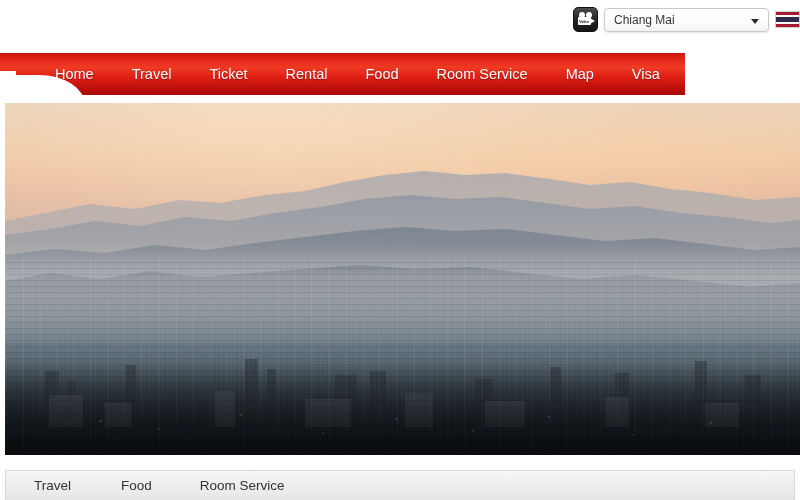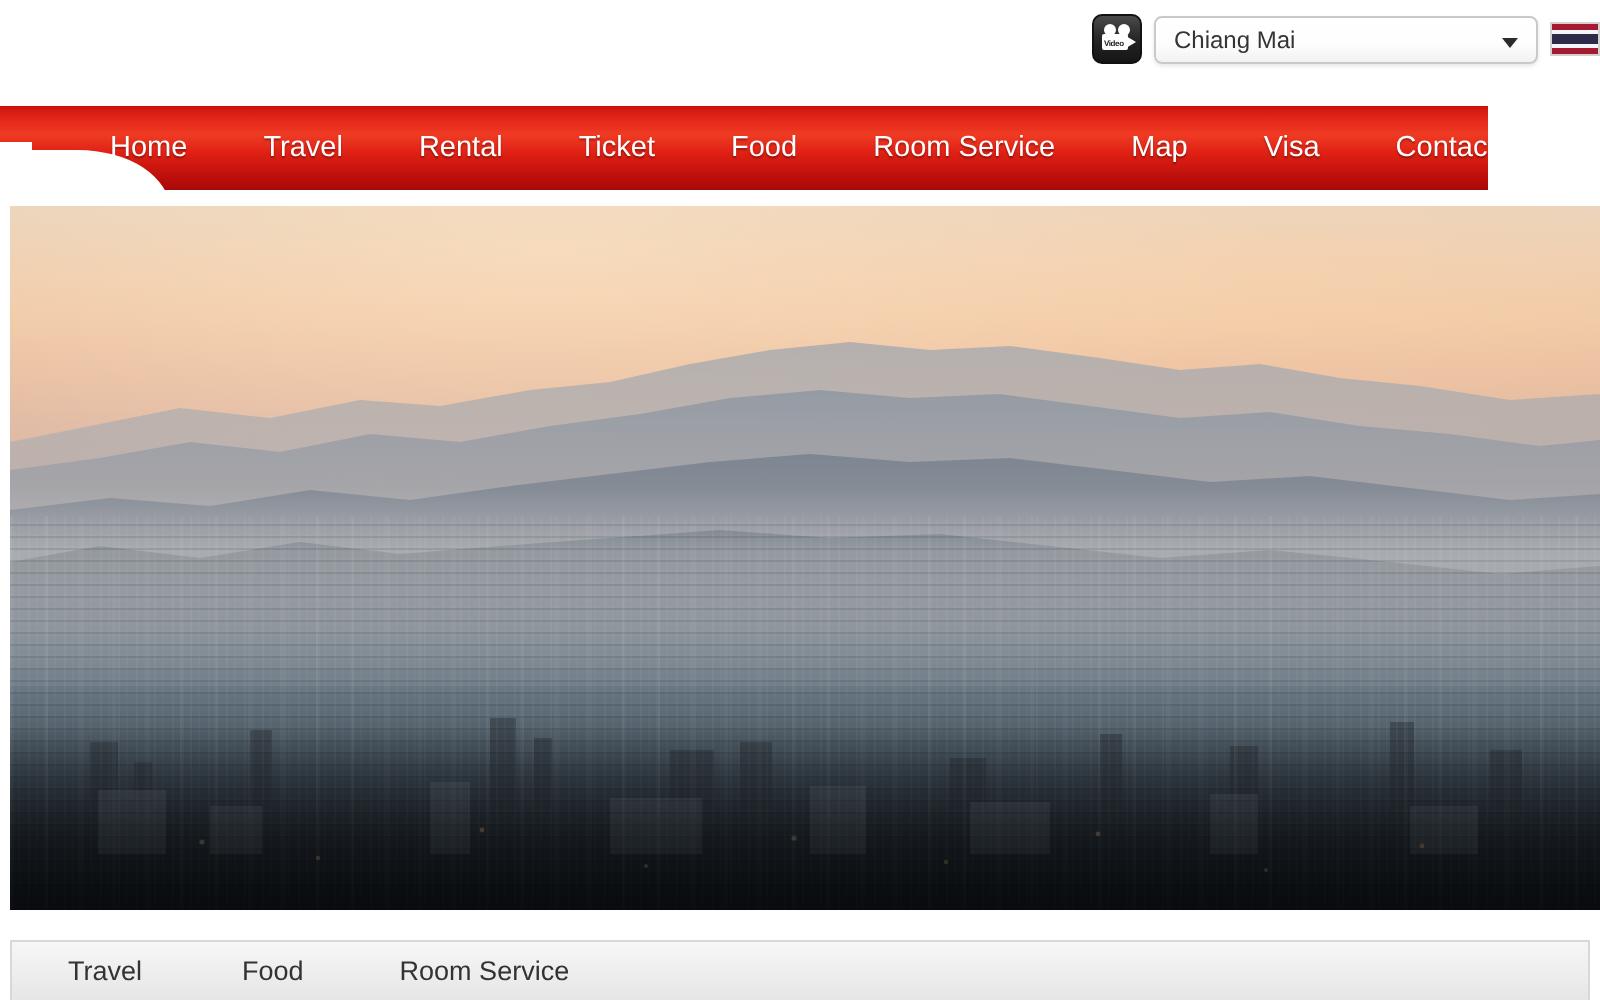--- a/index.html
+++ b/index.html
@@ -106,21 +106,21 @@
     font-size: 4px;
     line-height: 5px;
     color: #1b1b1b;
     font-family: "Liberation Sans", sans-serif;
     font-weight: bold;
     letter-spacing: -0.2px;
   }
 
   
   .select-wrap {
-    width: 192px;
+    width: 165px;
     height: 24px;
     background: linear-gradient(180deg, #ffffff 0%, #fdfdfd 60%, #f2f2f2 100%);
     border: 1px solid #c9c9c9;
     border-radius: 4px;
     position: relative;
     box-shadow: 0 1px 2px rgba(0,0,0,0.10), inset 0 1px 0 #ffffff;
     cursor: pointer;
     flex: 0 0 auto;
   }
   .select-value {
@@ -156,21 +156,21 @@
   .flag .fs1 { top: 0;     height: 17%; background: #A51931; }
   .flag .fs2 { top: 17%;   height: 16%; background: #F4F5F8; }
   .flag .fs3 { top: 33%;   height: 34%; background: #2D2A4A; }
   .flag .fs4 { top: 67%;   height: 16%; background: #F4F5F8; }
   .flag .fs5 { top: 83%;   height: 17%; background: #A51931; }
 
   
   .navbar {
     position: absolute;
     top: 53px; left: 0;
-    width: 744px;
+    width: 685px;
     height: 42px;
     background: linear-gradient(180deg,
         #c7140e 0%,
         #e02317 12%,
         #ef3b24 34%,
         #e02014 56%,
         #b80d0a 88%,
         #a60a08 100%);
     overflow: hidden;
   }
@@ -374,22 +374,22 @@
         <span class="fs fs5"></span>
       </div>
 
     </div>
   </div>
 
   <div class="navbar">
     <div class="nav-items">
       <span class="nav-item first">Home</span>
       <span class="nav-item">Travel</span>
+      <span class="nav-item">Ticket</span>
       <span class="nav-item">Rental</span>
-      <span class="nav-item">Ticket</span>
       <span class="nav-item">Food</span>
       <span class="nav-item">Room Service</span>
       <span class="nav-item">Map</span>
       <span class="nav-item">Visa</span>
       <span class="nav-item">Contact us</span>
     </div>
     <div class="nav-notch"></div>
     <div class="nav-notch2"></div>
   </div>
 

